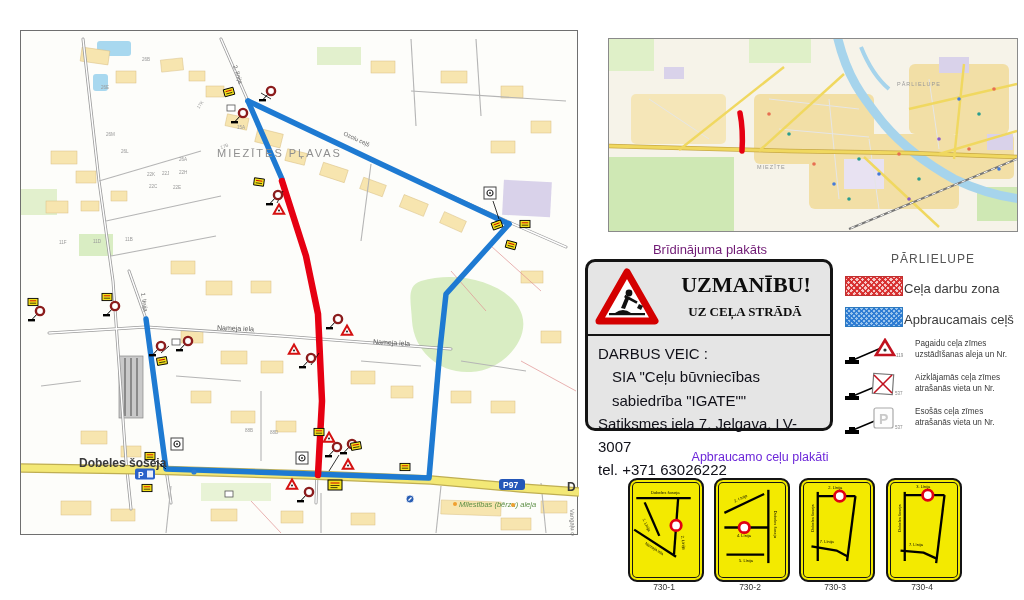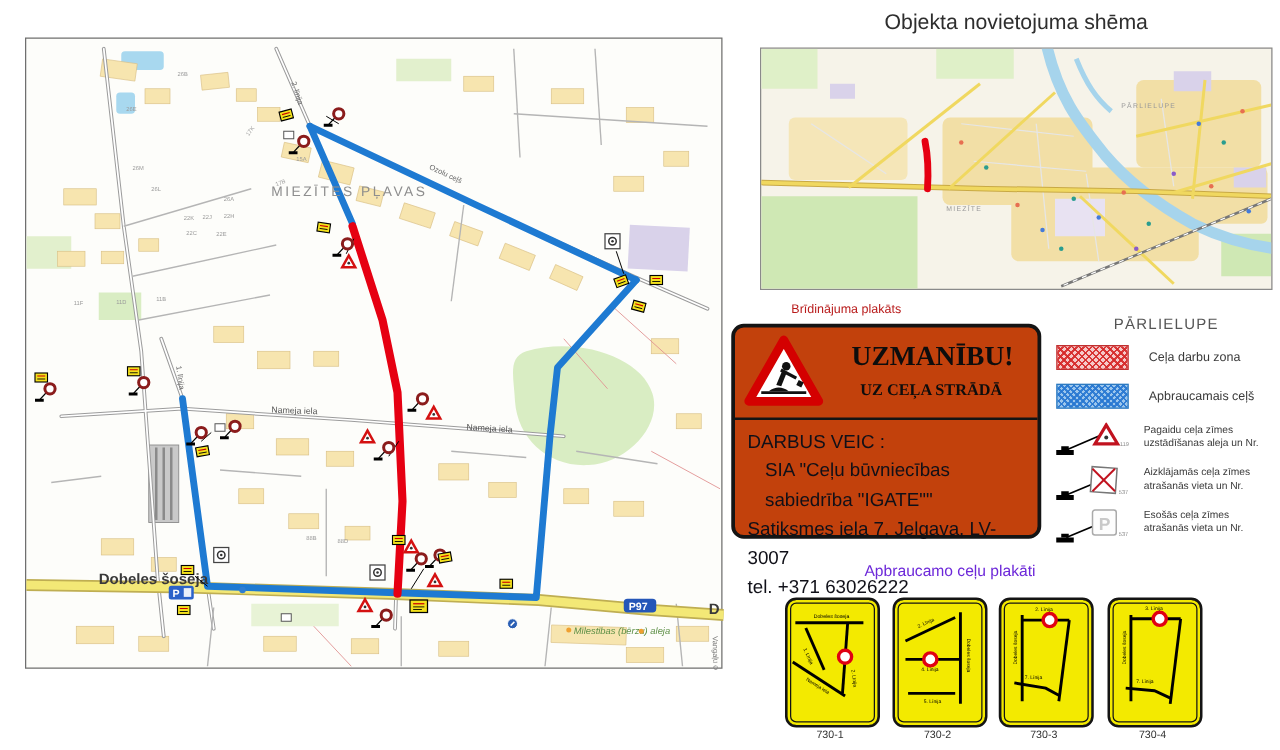--- a/index.html
+++ b/index.html
@@ -6,22 +6,22 @@
   #stage{position:relative;width:1024px;height:600px;background:#fff;overflow:hidden;
          font-family:"Liberation Sans",sans-serif;color:#222;}
   .panel{position:absolute;box-sizing:border-box;}
   .sec-title{position:absolute;text-align:center;color:#3c3c3c;}
   
   #main-map{left:20px;top:30px;width:558px;height:505px;border:1.5px solid #6f6f6f;background:#fdfdfa;}
   
   #ov-title{left:608px;top:8px;width:410px;font-size:17px;color:#2e2e2e;}
   #overview{left:608px;top:38px;width:410px;height:194px;border:1px solid #8a8a8a;background:#f6f3e9;}
   
-  #warn-title{left:552px;top:242px;width:250px;font-size:10px;color:#b91c1c;}
-  #poster{left:585px;top:259px;width:248px;height:172px;background:#c2410c;border:3px solid #141414;
+  #warn-title{left:585px;top:242px;width:250px;font-size:13px;color:#701a75;}
+  #poster{left:585px;top:259px;width:248px;height:172px;background:#e5e5e5;border:3px solid #141414;
           border-radius:10px;}
   #poster .head{position:absolute;left:0;top:0;right:0;height:72px;border-bottom:2.5px solid #141414;}
   #poster .tri{position:absolute;left:7px;top:5px;}
   #poster .h1{position:absolute;left:76px;top:10px;width:164px;text-align:center;
               font-family:"Liberation Serif",serif;font-weight:bold;font-size:22px;color:#0d0d0d;}
   #poster .h2{position:absolute;left:70px;top:42px;width:174px;text-align:center;
               font-family:"Liberation Serif",serif;font-weight:bold;font-size:13px;color:#0d0d0d;}
   #poster .body{position:absolute;left:10px;top:80px;right:6px;font-weight:normal;font-size:15px;
                 color:#101018;line-height:1.55;}
   #poster .ind{padding-left:14px;}
@@ -32,21 +32,21 @@
   .lrow{position:absolute;left:0;width:180px;}
   .swatch{position:absolute;left:2px;top:0;width:58px;height:20px;box-sizing:border-box;}
   .swatch.red{background:
       repeating-linear-gradient(45deg,rgba(214,40,40,.9) 0 1.5px,rgba(214,40,40,0) 1.5px 4px),
       repeating-linear-gradient(-45deg,rgba(214,40,40,.9) 0 1.5px,rgba(214,40,40,0) 1.5px 4px),#f6c9c9;
       border:1px solid #c03030;}
   .swatch.blue{background:
       repeating-linear-gradient(45deg,rgba(40,120,210,.9) 0 1.5px,rgba(40,120,210,0) 1.5px 3.5px),
       repeating-linear-gradient(-45deg,rgba(40,120,210,.9) 0 1.5px,rgba(40,120,210,0) 1.5px 3.5px),#9cc6ec;
       border:1px solid #2d7ac0;}
-  .llab{position:absolute;left:76px;top:5px;font-size:10px;color:#3a3a3a;}
+  .llab{position:absolute;left:61px;top:5px;font-size:13px;color:#3a3a3a;}
   .llab2{position:absolute;left:72px;top:0;font-size:8.2px;color:#3a3a3a;line-height:1.4;}
   .licon{position:absolute;left:0;top:0;}
   
   #det-title{left:640px;top:450px;width:240px;font-size:12.5px;color:#6d28d9;}
   .dposter{position:absolute;top:478px;width:72px;height:100px;background:#f3ea00;border:2.5px solid #141414;
            border-radius:9px;box-shadow:inset 0 0 0 2px #f3ea00, inset 0 0 0 3px #141414;}
   .dlabel{position:absolute;top:582px;width:72px;text-align:center;font-size:8.5px;color:#333;}
   svg text{font-family:"Liberation Sans",sans-serif;}
 </style>
 </head>
@@ -313,21 +313,20 @@
         <g transform="translate(124,443)">
           <rect x="-10" y="-5.5" width="20" height="11" rx="2" fill="#2b62c9"></rect>
           <text x="-7" y="3.5" font-size="8.5" font-weight="bold" fill="#fff">P</text>
           <rect x="2" y="-3.5" width="6" height="7" fill="#fff" opacity="0.9"></rect>
         </g>
         <use href="#i-board" x="126" y="457"></use>
       </g>
     </svg>
   </div>
 
-  <div id="ov-title" class="sec-title">Objekta novietojuma shēma</div>
   <div id="overview" class="panel">
     <svg width="408" height="192" viewBox="0 0 408 192">
       <g>
         <rect x="0" y="118" width="125" height="74" fill="#cfe8b4"></rect>
         <rect x="0" y="0" width="45" height="32" fill="#dff0c8"></rect>
         <rect x="140" y="0" width="62" height="24" fill="#dff0c8"></rect>
         <rect x="368" y="148" width="40" height="34" fill="#cfe8b4"></rect>
         <rect x="145" y="55" width="120" height="70" fill="#f2dfa6" rx="6"></rect>
         <rect x="200" y="95" width="150" height="75" fill="#f2dfa6" rx="6"></rect>
         <rect x="300" y="25" width="100" height="70" fill="#f2dfa6" rx="6"></rect>

